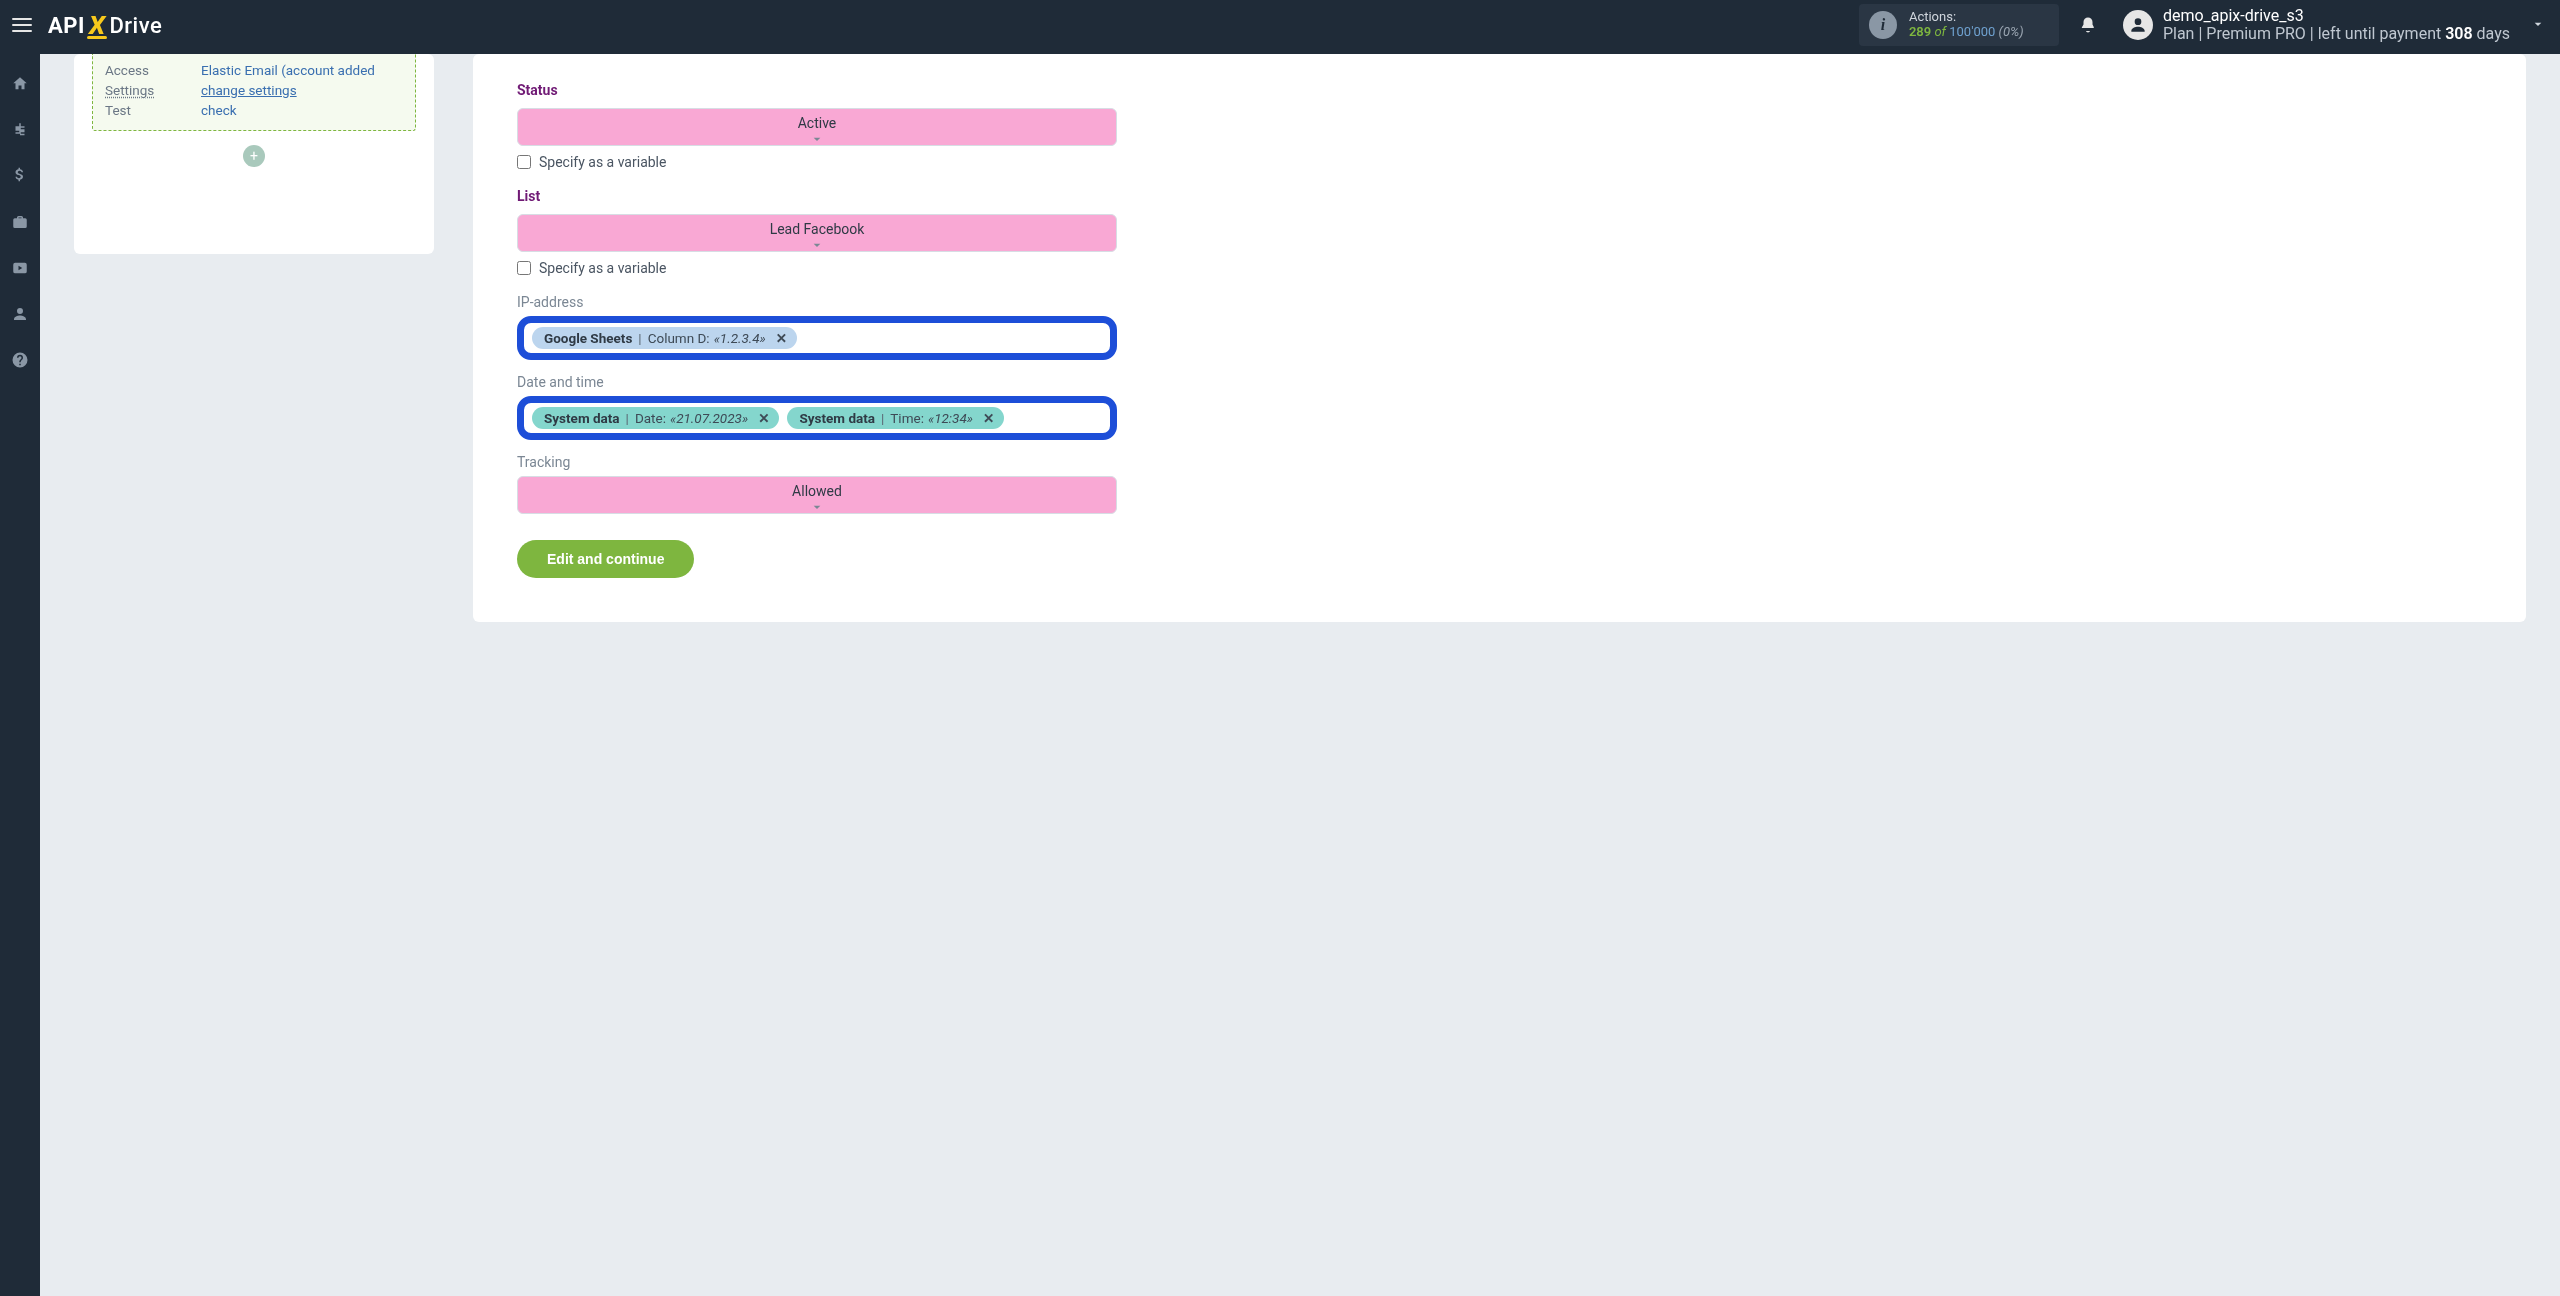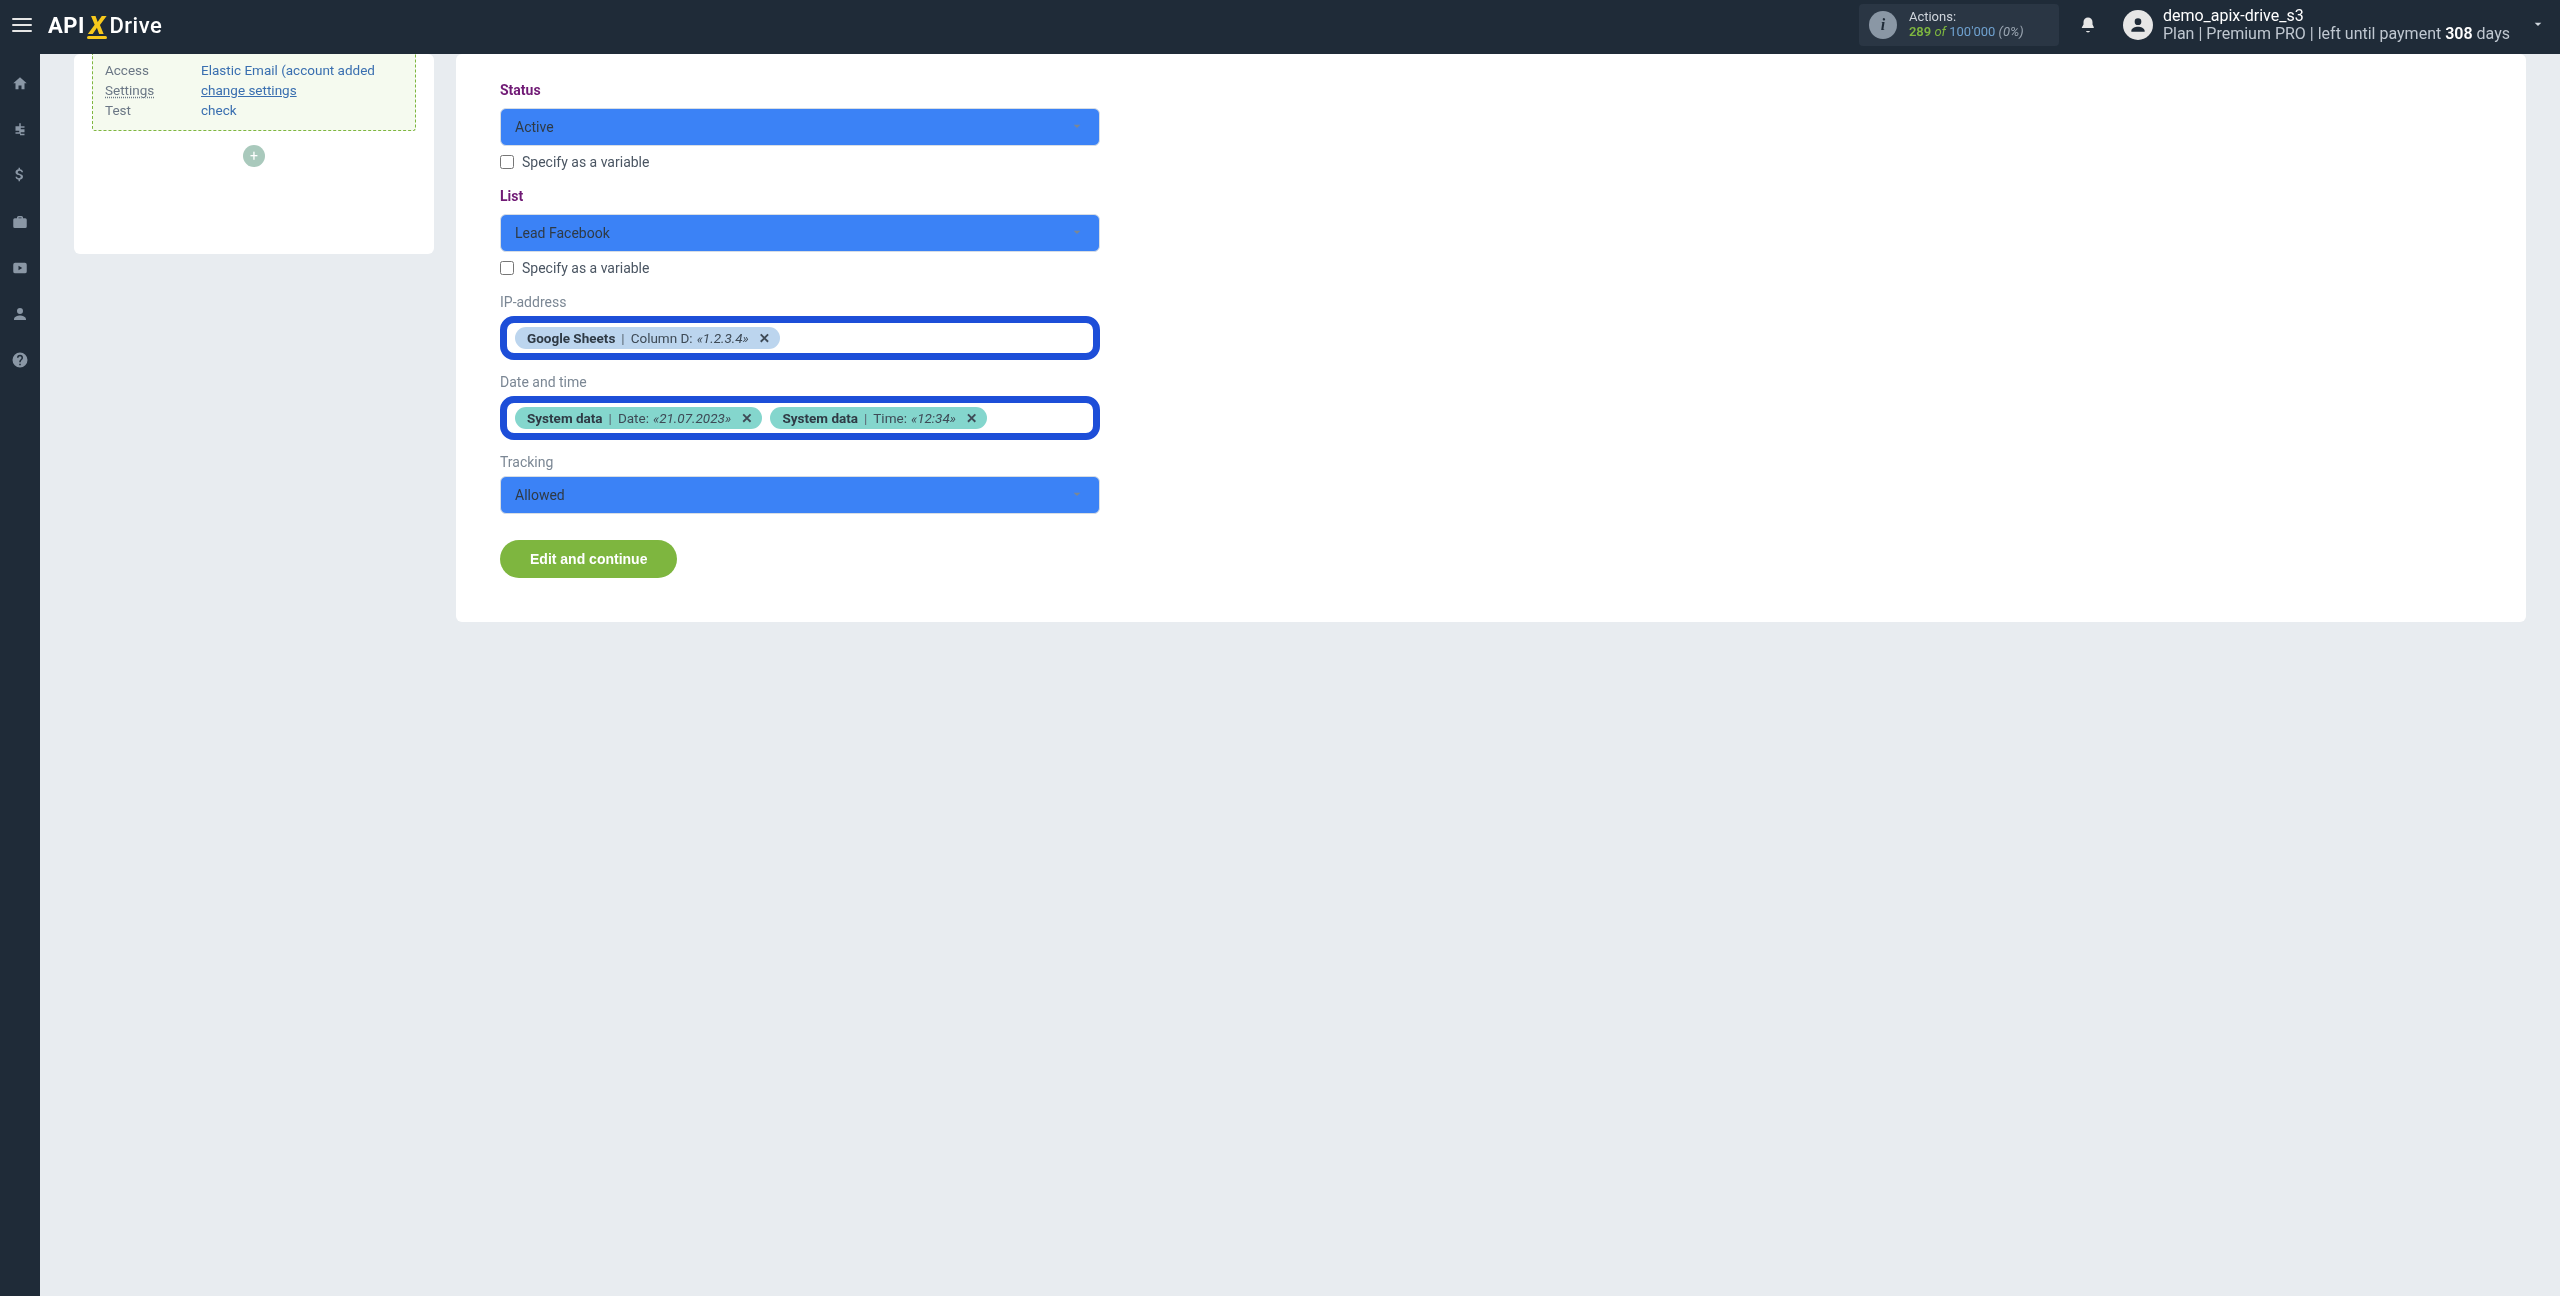--- a/index.html
+++ b/index.html
@@ -93,21 +93,21 @@
   }
   .leftrail .rail-item {
     width:40px; height:40px; display:flex; align-items:center; justify-content:center;
     color:#8a97a5; cursor:pointer;
   }
   .leftrail .rail-item svg { width:18px; height:18px; }
 
   
   .content {
     flex:1; overflow:auto; padding: 0 34px 40px 34px;
-    display:flex; gap:22px; align-items:flex-start;
+    display:flex; gap:39px; align-items:flex-start;
   }
 
   .left-panel {
     width: 360px;
     background:#fff; border-radius:6px;
     padding: 0 18px 36px 18px;
     min-height: 200px;
   }
   .config-box {
     border: 1.5px dashed #7eb63f;
@@ -137,22 +137,23 @@
     padding: 14px 44px 44px 44px;
     min-height: 200px;
   }
 
   .section-label { font-weight:700; color:#701a75; margin: 14px 0 10px 0; font-size:14px; }
   .sub-label { color:#7b8794; font-size:14px; margin: 4px 0 6px 0; }
 
   .select {
     border:1px solid #d7dde4; border-radius:6px;
     height:38px; display:flex; align-items:center; justify-content:space-between;
-    padding:12px 14px; color:#2f3a45; background:#3b82f6; cursor:pointer;
+    padding:6px 14px; color:#2f3a45; background:#f9a8d4; cursor:pointer;
     max-width: 600px;
+    flex-direction: column;
   }
   .select .chev { color:#7b8794; }
 
   .chk-row { display:flex; align-items:center; gap:8px; margin:8px 0 18px 0; color:#4a5562; max-width:600px; }
   .chk-row input { width:14px; height:14px; }
 
   .taginput {
     border:7px solid #1d4ed8; border-radius:14px;
     min-height:36px; display:flex; align-items:center; flex-wrap:wrap;
     padding:4px 8px; gap:8px; max-width:600px; background:#fff;

